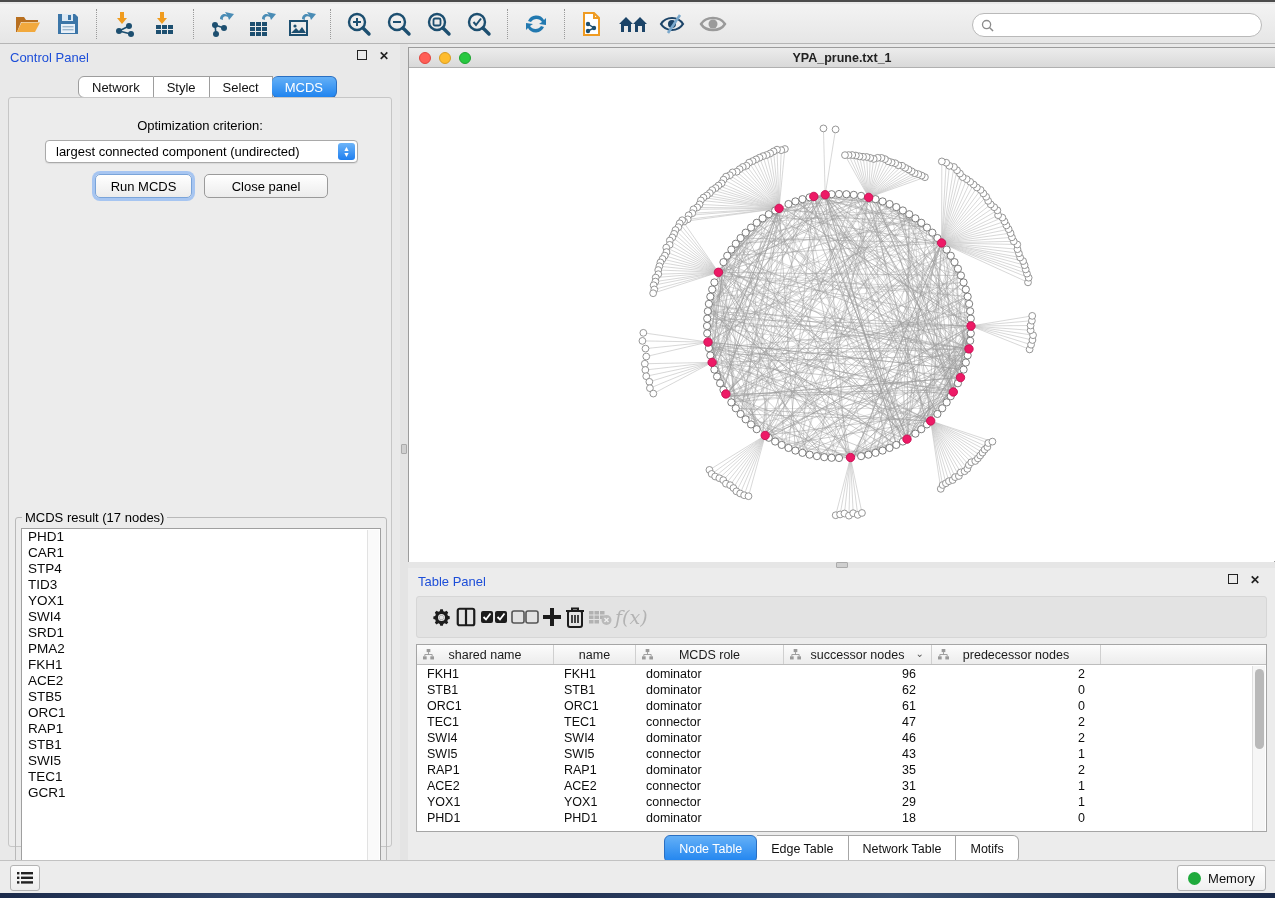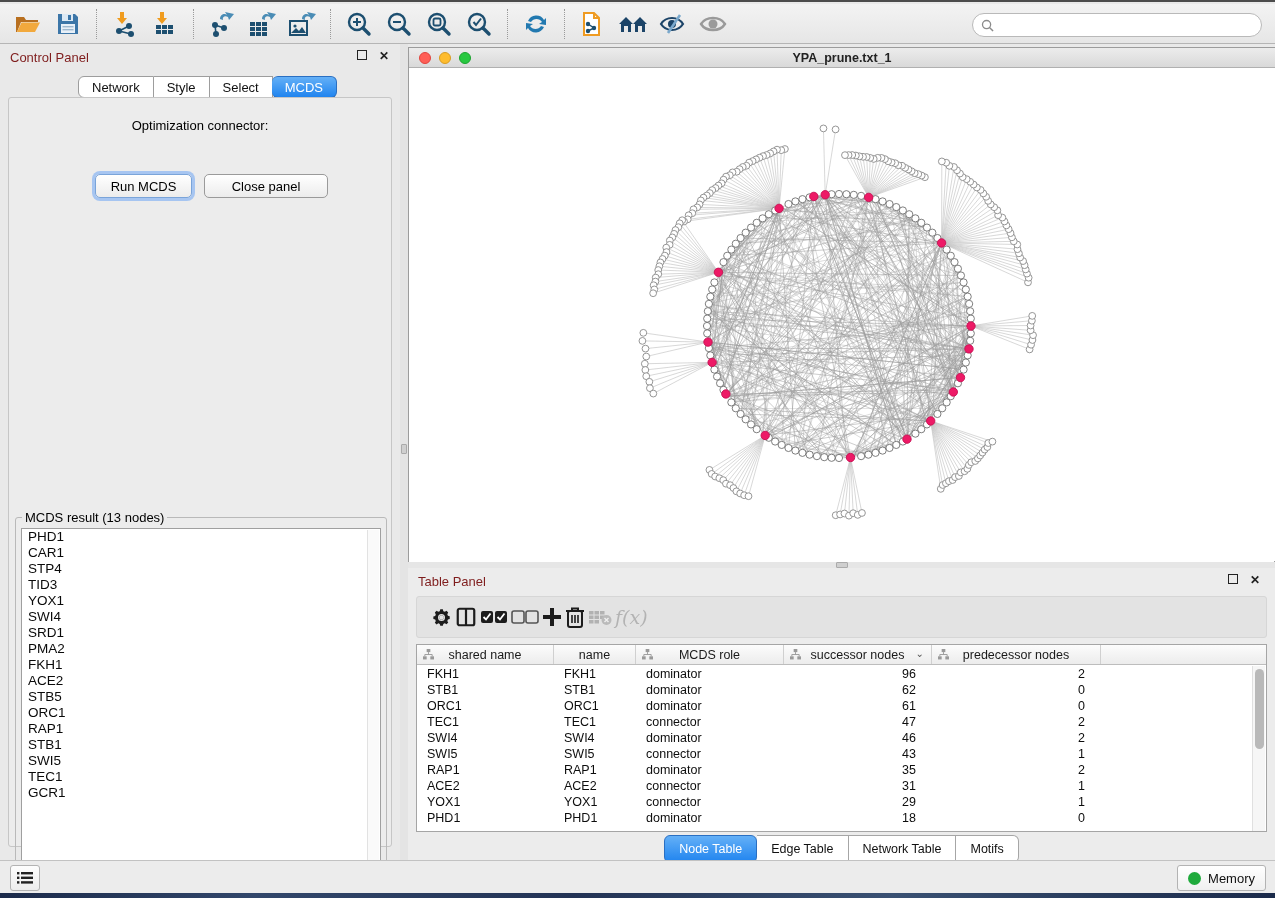--- a/index.html
+++ b/index.html
@@ -15,21 +15,21 @@
   .tb-sep { width:1px; height:30px; border-left:1px dotted #9a9a9a; }
   .tb-btn { width:40px; height:34px; display:flex; align-items:center; justify-content:center; border-radius:4px; }
   .tb-btn svg { display:block; }
   #search-wrap { position:absolute; right:13px; top:9px; width:290px; height:24px;
     background:#fff; border:1px solid #b9b9b9; border-radius:12px; display:flex; align-items:center; padding-left:8px; }
   #search-input { border:none; outline:none; background:transparent; flex:1; font-size:13px; height:20px; padding-left:5px; color:#333; }
 
   
   #control-panel { position:absolute; left:0; top:42px; width:400px; height:816px; background:#e9e9e9; }
   .panel-titlebar { position:relative; height:26px; }
-  .panel-title { position:absolute; left:10px; top:6px; font-size:13px; color:#7f1d1d; }
+  .panel-title { position:absolute; left:10px; top:6px; font-size:13px; color:#1d4ed8; }
   .panel-icons { position:absolute; right:10px; top:6px; display:flex; gap:10px; }
   .mini-icon { width:12px; height:12px; color:#222; font-size:12px; line-height:12px; text-align:center; font-weight:bold; }
   .float-glyph { width:10px; height:10px; border:1.6px solid #222; display:inline-block; }
 
   #cp-tabs { position:absolute; left:78px; top:32px; height:22px; display:flex;border-radius:11px; }
   .cp-tab { height:22px; padding:0 13px; background:#fff; border:1px solid #9d9d9d; border-left:none;
     font-size:13px; color:#111; display:flex; align-items:center; }
   .cp-tab:first-child { border-left:1px solid #9d9d9d; border-radius:6px 0 0 6px; }
   .cp-tab.active { background:linear-gradient(#64b0f7,#2084ef); color:#fff; border-color:#2a6fc2;
     border-radius:6px; margin-left:-1px; }
@@ -295,26 +295,33 @@
         <span class="mini-icon">✕</span>
       </span>
     </div>
     <div id="cp-tabs">
       <div class="cp-tab">Network</div>
       <div class="cp-tab">Style</div>
       <div class="cp-tab">Select</div>
       <div class="cp-tab active">MCDS</div>
     </div>
     <div id="cp-content">
-      <div id="opt-label">Optimization connector:</div>
+      <div id="opt-label">Optimization criterion:</div>
+      <div id="criterion-select">
+        <span>largest connected component (undirected)</span>
+        <span id="criterion-stepper">
+            <span>▲</span>
+            <span>▼</span>
+          </span>
+      </div>
       <div class="aqua-btn" id="run-mcds-btn">Run MCDS</div>
       <div class="aqua-btn" id="close-panel-btn">Close panel</div>
 
       <fieldset id="mcds-fieldset">
-        <legend>MCDS result (13 nodes)</legend>
+        <legend>MCDS result (17 nodes)</legend>
         <div id="mcds-list">
           <div class="mcds-item">PHD1</div>
           <div class="mcds-item">CAR1</div>
           <div class="mcds-item">STP4</div>
           <div class="mcds-item">TID3</div>
           <div class="mcds-item">YOX1</div>
           <div class="mcds-item">SWI4</div>
           <div class="mcds-item">SRD1</div>
           <div class="mcds-item">PMA2</div>
           <div class="mcds-item">FKH1</div>

